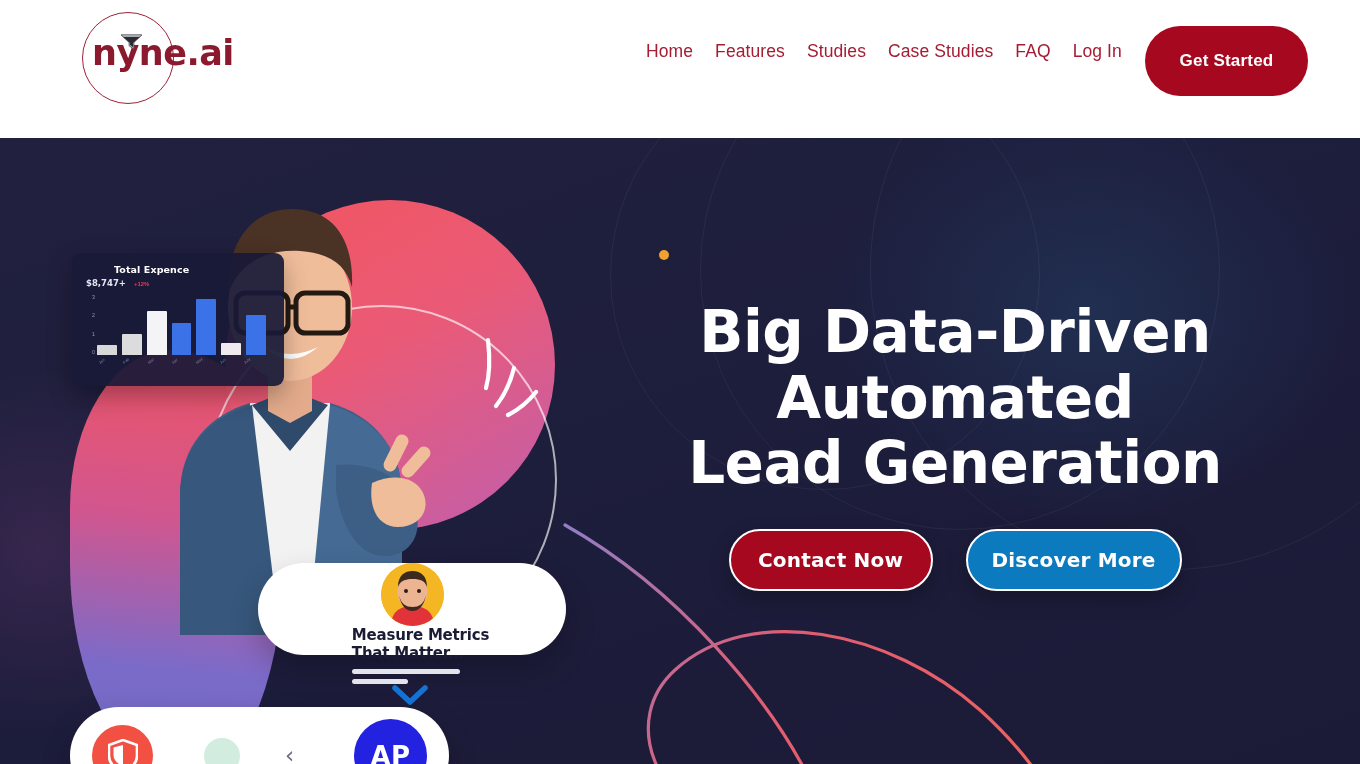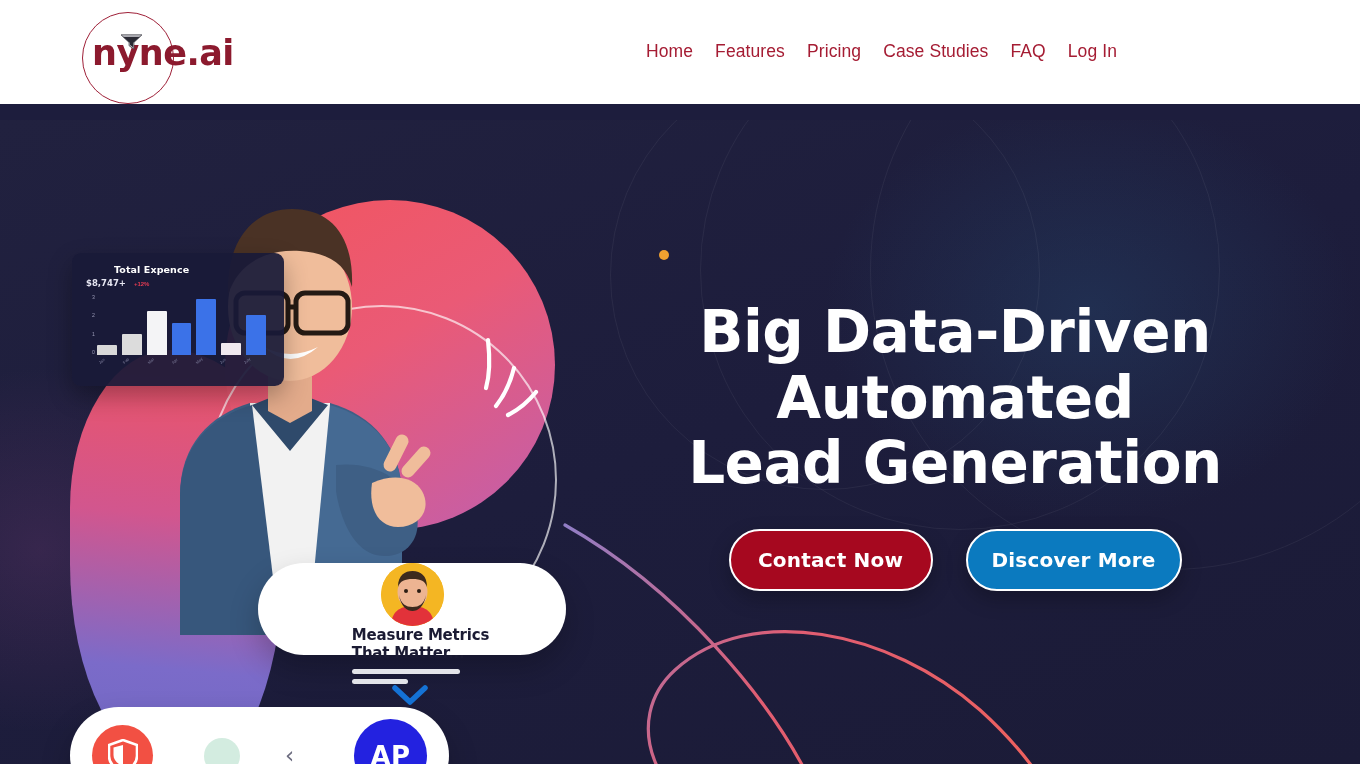--- a/index.html
+++ b/index.html
@@ -8,21 +8,21 @@
     overflow: hidden;
     font-family: "Liberation Sans", sans-serif;
     background: #1d1d3d;
   }
 
   .page { position: relative; width: 1360px; height: 764px; overflow: hidden; }
 
   
   .header {
     position: absolute; top: 0; left: 0;
-    width: 1360px; height: 104px;
+    width: 1360px; height: 138px;
     background: #ffffff;
     display: flex; align-items: center;
     z-index: 40;
   }
   .logo-wrap {
     position: absolute; left: 82px; top: 12px;
     width: 92px; height: 92px;
     display: flex; align-items: center; justify-content: center;
   }
   .logo-ring {
@@ -277,26 +277,27 @@
     </div>
     <span class="logo-text">nyne.ai</span>
     <svg class="logo-mark" viewBox="0 0 26 18">
       <path d="M2 2 L24 2 L15.5 10 L15.5 17 L10.5 13.5 L10.5 10 Z" fill="#d8d8de" stroke="#4a4a52" stroke-width="1"></path>
       <path d="M4 4 L22 4 L14.6 10.6 L14.6 15.2 L11.4 12.8 L11.4 10.6 Z" fill="#2a2a34"></path>
     </svg>
 
     <nav class="nav">
       <a href="#">Home</a>
       <a href="#">Features</a>
-      <a href="#">Pricing</a>
+      <a href="#">Studies</a>
       <a href="#">Case Studies</a>
       <a href="#">FAQ</a>
       <a href="#">Log In</a>
     </nav>
 
+    <button class="get-started">Get Started</button>
   </header>
 
   <section class="hero">
 
     <span class="bg-circle c1"></span>
     <span class="bg-circle c2"></span>
     <span class="bg-circle c3"></span>
     <span class="gold-dot"></span>
 
     <svg class="swoosh" viewBox="0 0 560 340" fill="none">

